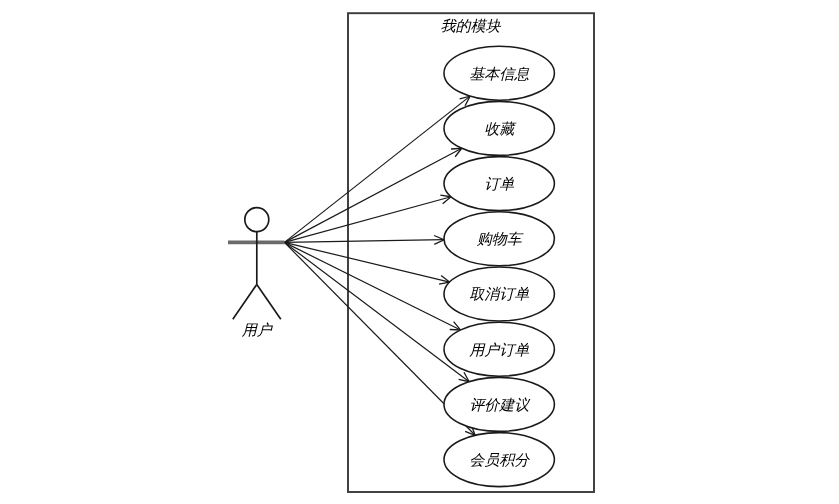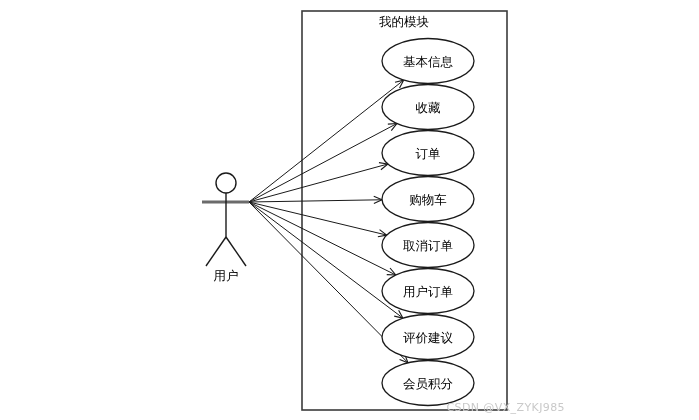--- a/index.html
+++ b/index.html
@@ -9,24 +9,25 @@
   }
   body {
     width: 699px;
     height: 420px;
     position: relative;
     overflow: hidden;
     font-family: "DejaVu Sans", "Liberation Sans", sans-serif;
   }
   #diagram-root {
     position: absolute;
-    left: 12px;
+    left: 0;
     top: 0;
     width: 561px;
     height: 420px;
+    font-style: italic;
   }
   svg.diagram-canvas {
     display: block;
     width: 699px;
     height: 420px;
   }
   .boundary-rect {
     fill: #ffffff;
     stroke: #3b3b3b;
     stroke-width: 1.6;
@@ -140,14 +141,13 @@
         <ellipse cx="416" cy="245" rx="46" ry="22.5" class="usecase-ellipse"></ellipse>
         <text x="416" y="246" class="usecase-label">取消订单</text>
         <ellipse cx="416" cy="291" rx="46" ry="22.5" class="usecase-ellipse"></ellipse>
         <text x="416" y="292" class="usecase-label">用户订单</text>
         <ellipse cx="416" cy="337" rx="46" ry="22.5" class="usecase-ellipse"></ellipse>
         <text x="416" y="338" class="usecase-label">评价建议</text>
         <ellipse cx="416" cy="383" rx="46" ry="22.5" class="usecase-ellipse"></ellipse>
         <text x="416" y="384" class="usecase-label">会员积分</text>
       </g>
   </svg>
-  <div class="watermark-text">CSDN @VX_ZYKJ985</div>
 </div>
 
 </body></html>

